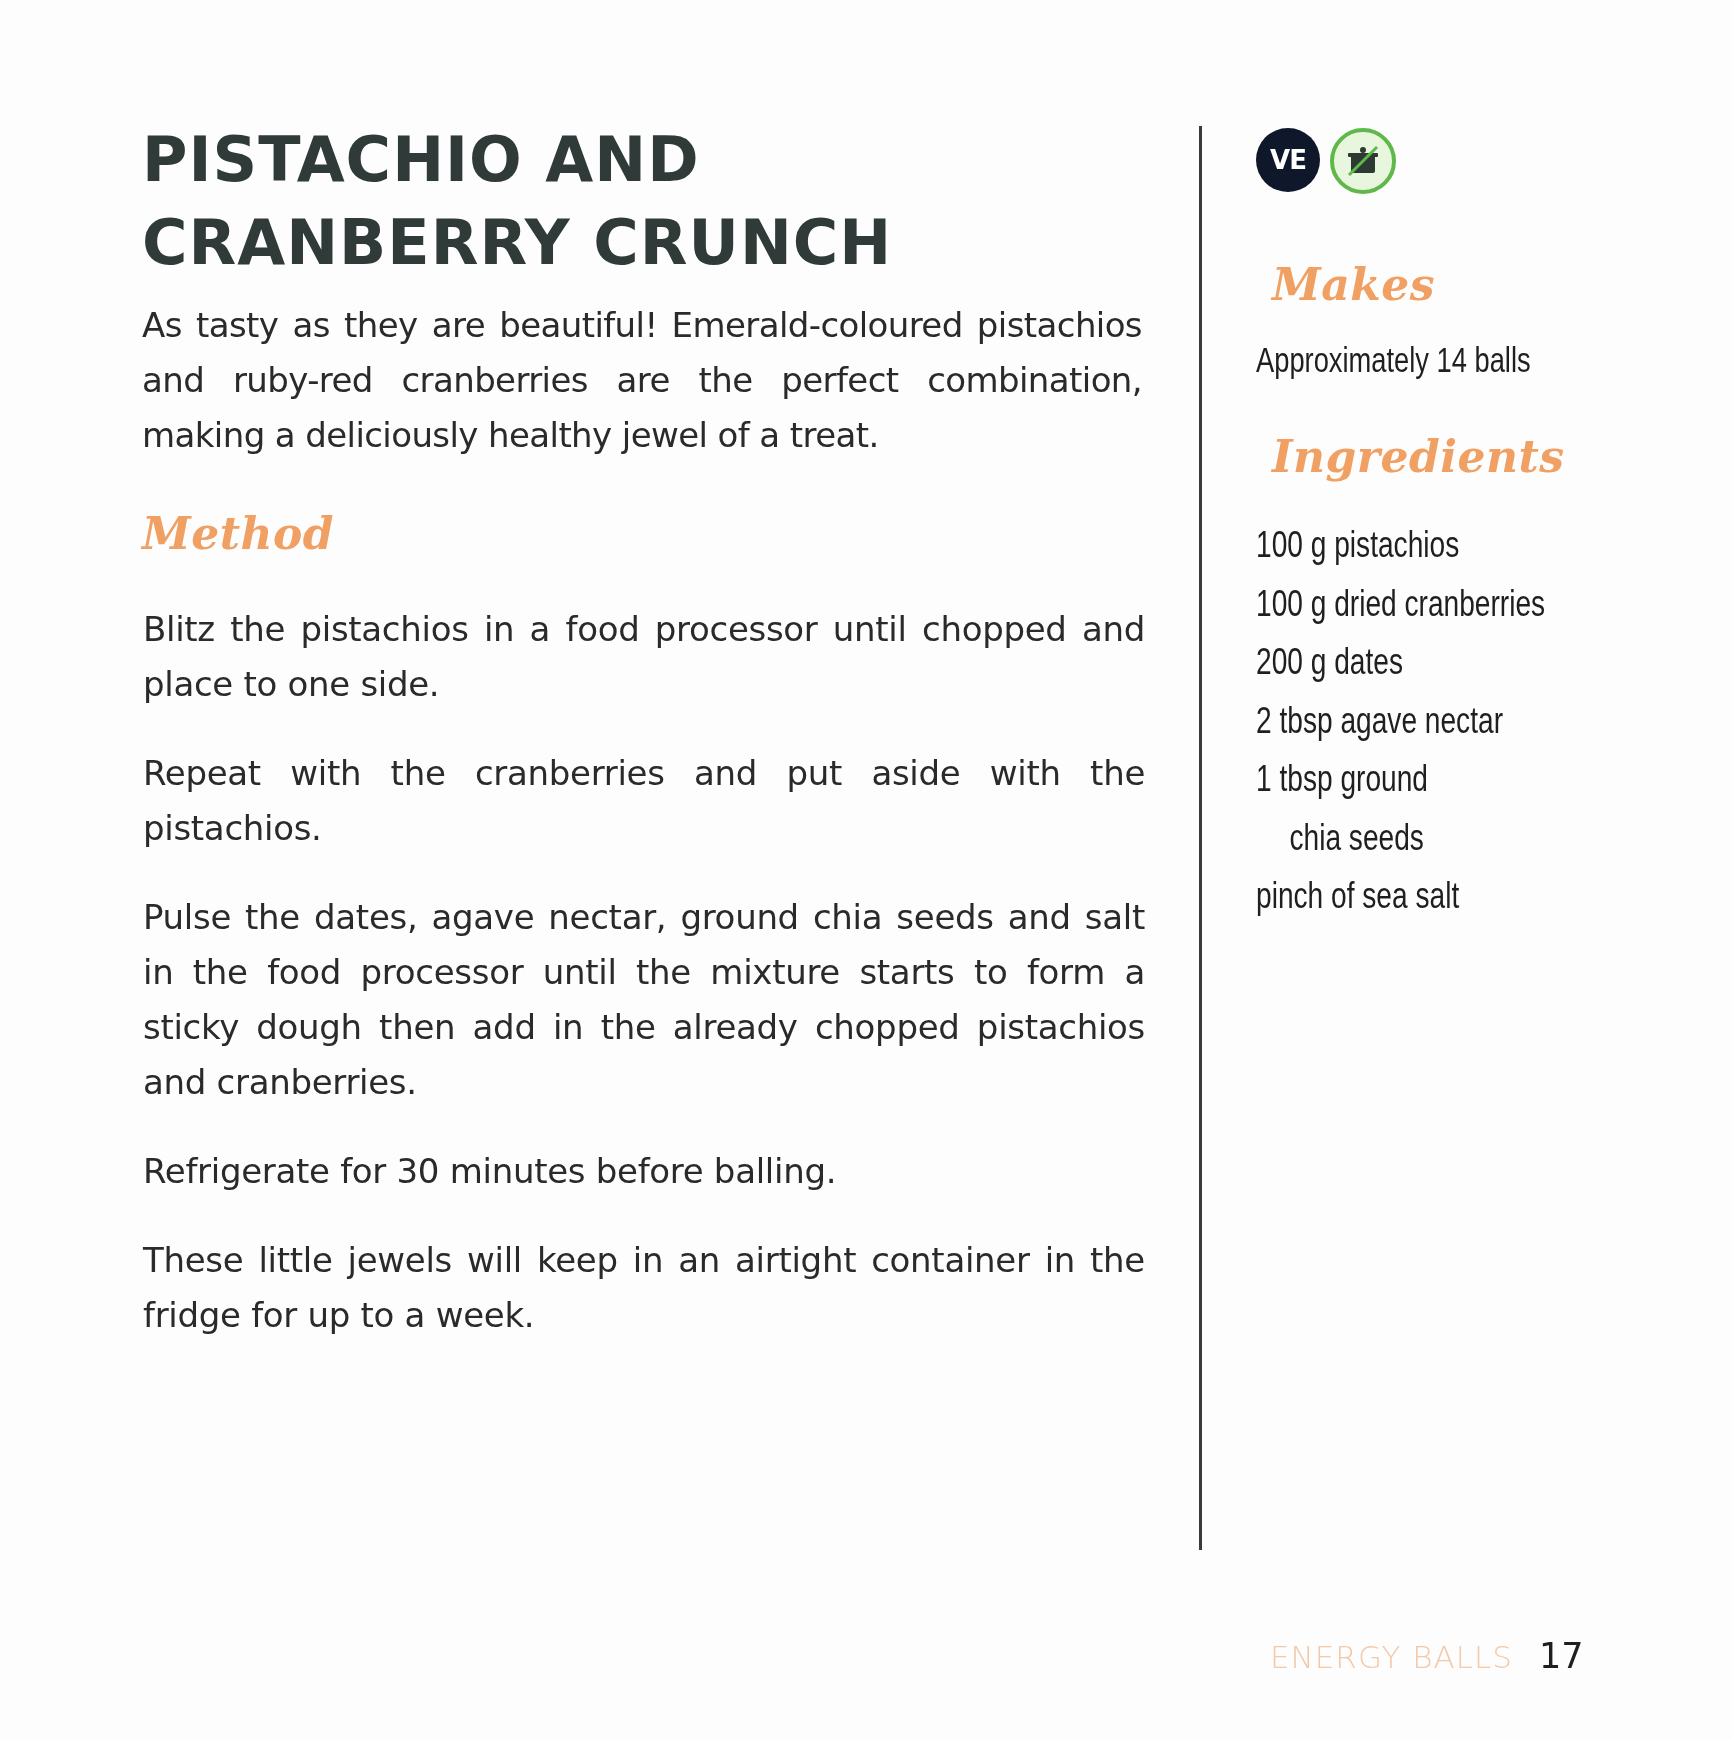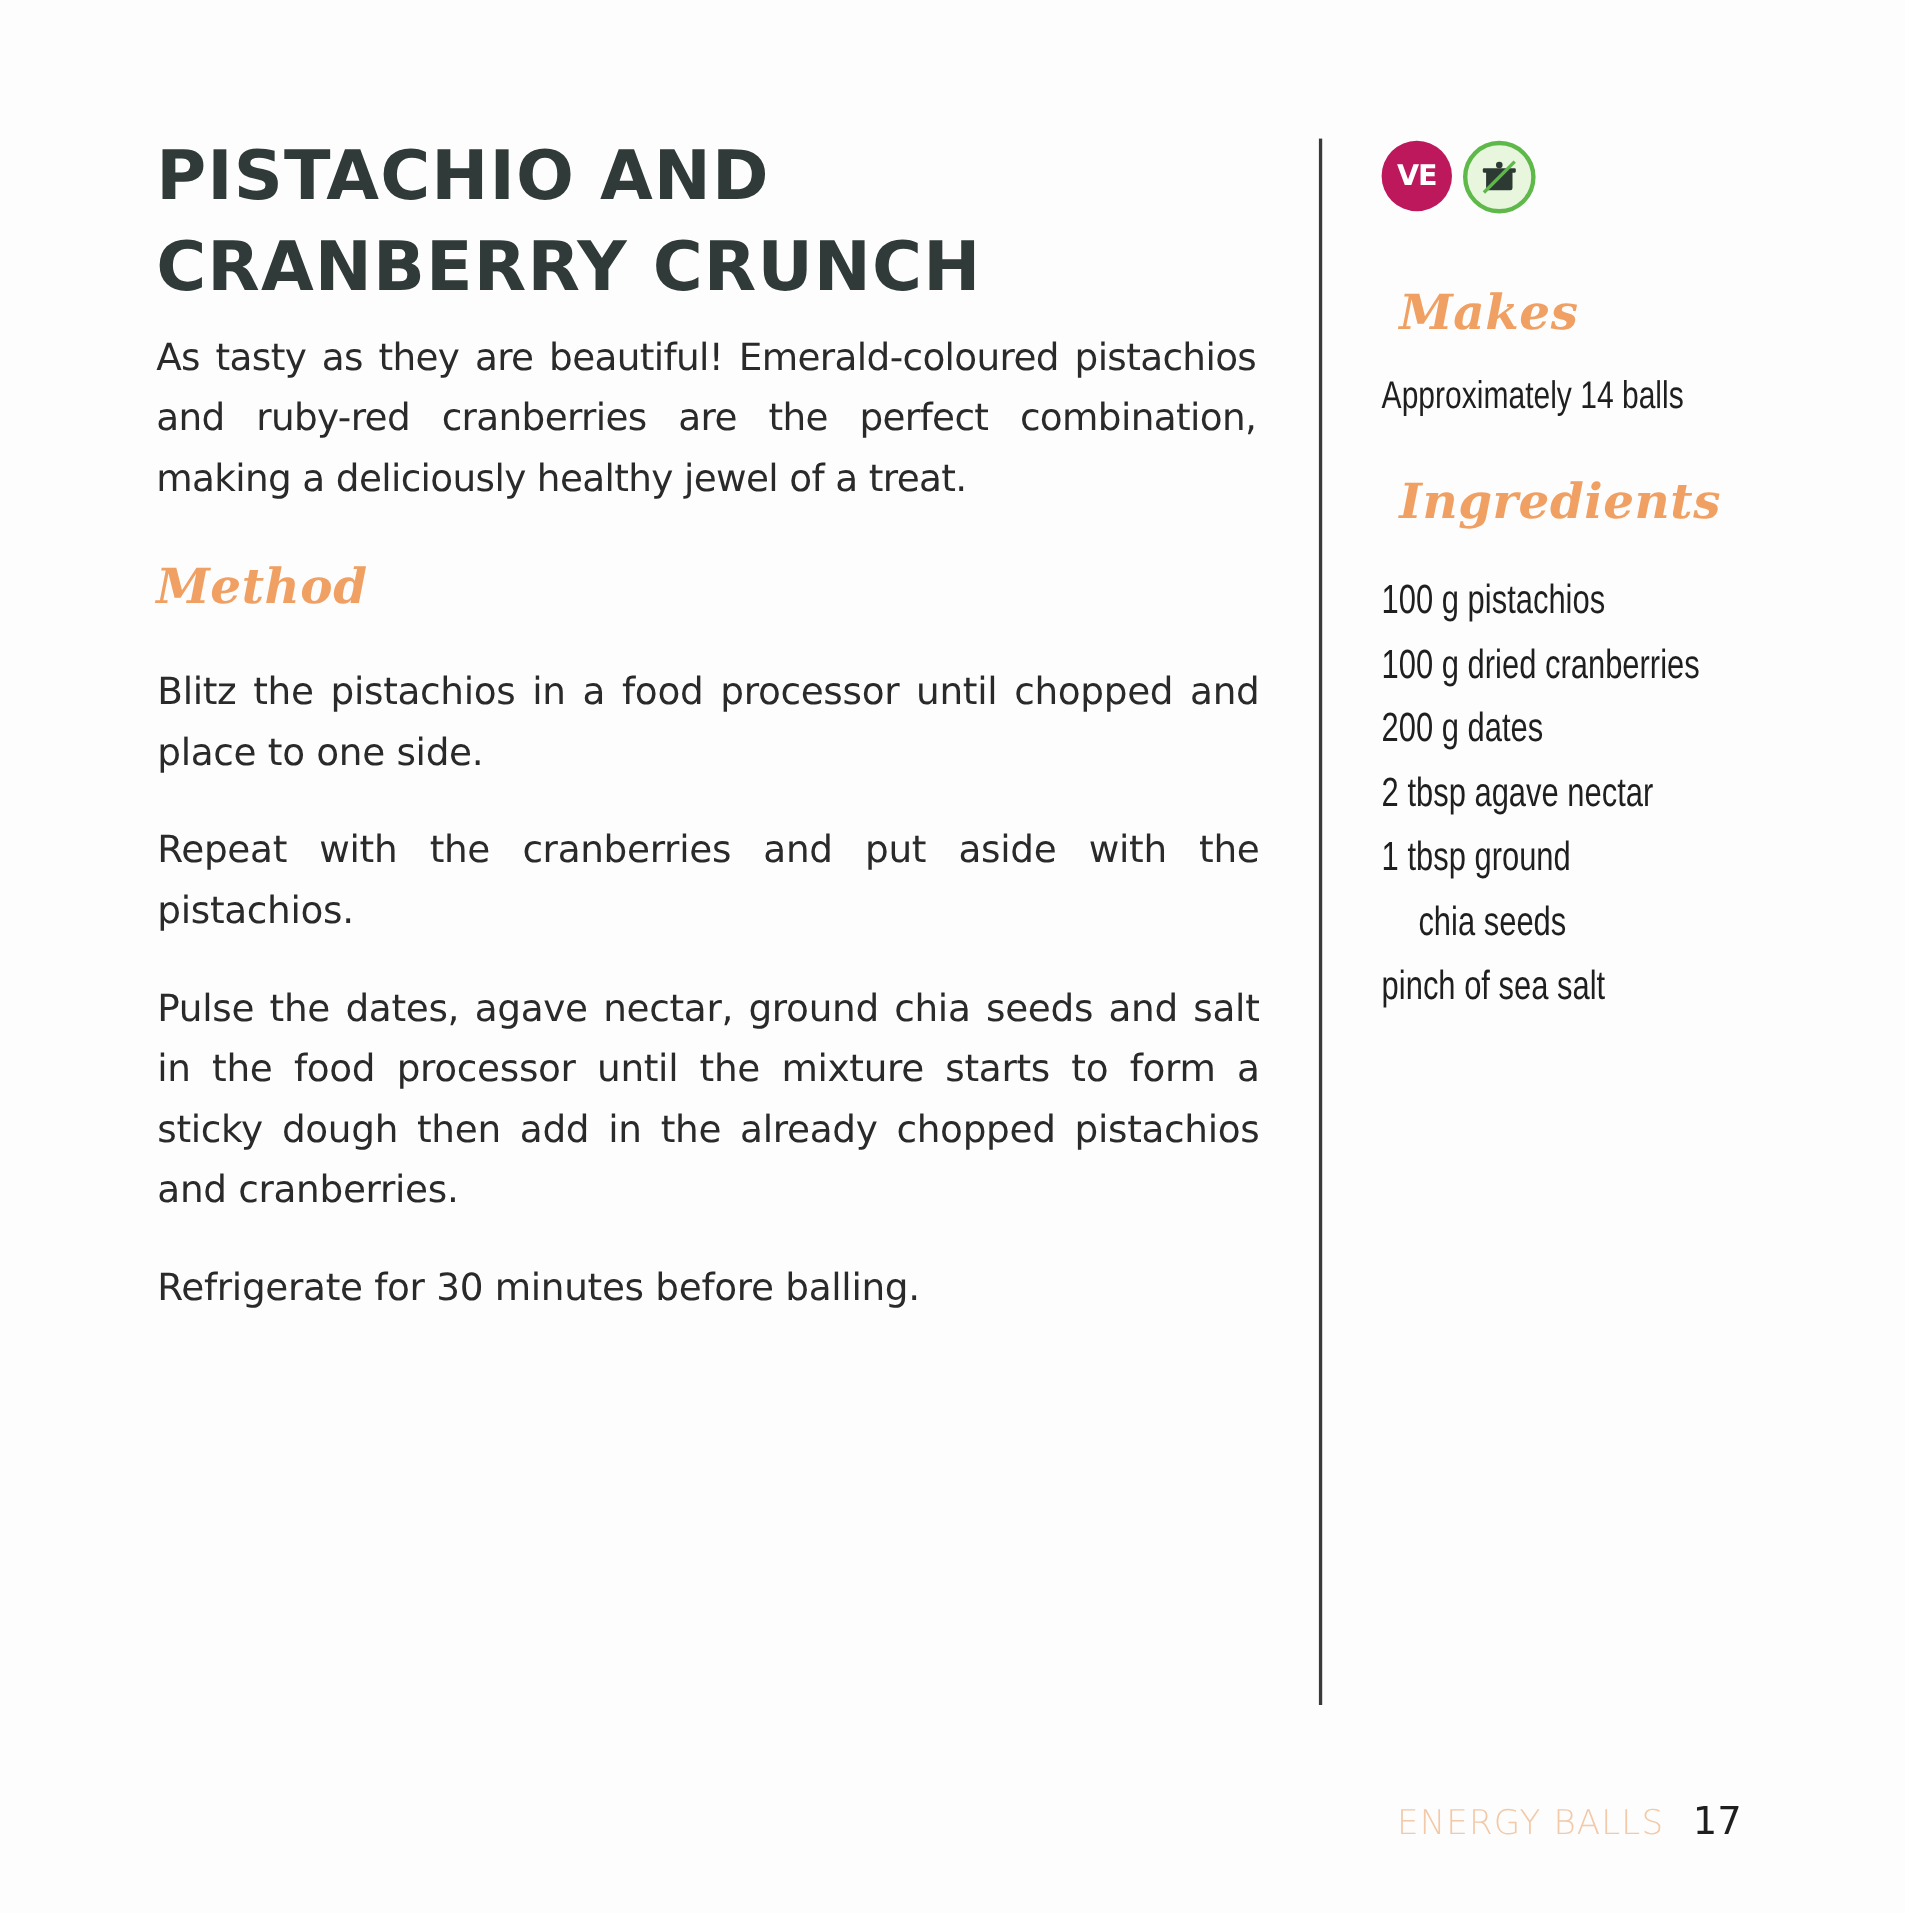--- a/index.html
+++ b/index.html
@@ -67,21 +67,21 @@
     width: 3px; height: 1424px;
     background: #3a3a3a;
   }
   .badges {
     position: absolute;
     left: 1256px; top: 128px;
     display: flex; gap: 10px;
   }
   .badge-ve {
     width: 64px; height: 64px; border-radius: 50%;
-    background: #be185d;
+    background: #0f172a;
     color: #ffffff;
     font-weight: bold;
     font-size: 26px;
     display: flex; align-items: center; justify-content: center;
     letter-spacing: -1px;
   }
   .badge-nocook {
     width: 58px; height: 58px; border-radius: 50%;
     border: 4px solid #5fb84a;
     background: #e8f6de;
@@ -143,20 +143,21 @@
 
 <p class="intro">As tasty as they are beautiful! Emerald-coloured pistachios and ruby-red cranberries are the perfect combination, making a deliciously healthy jewel of a treat.</p>
 
 <h2 class="script-heading method-heading">Method</h2>
 
 <div class="method">
   <p>Blitz the pistachios in a food processor until chopped and place to one side.</p>
   <p>Repeat with the cranberries and put aside with the pistachios.</p>
   <p>Pulse the dates, agave nectar, ground chia seeds and salt in the food processor until the mixture starts to form a sticky dough then add in the already chopped pistachios and cranberries.</p>
   <p>Refrigerate for 30 minutes before balling.</p>
+  <p>These little jewels will keep in an airtight container in the fridge for up to a week.</p>
 </div>
 
 <div class="divider"></div>
 
 <div class="badges">
   <div class="badge-ve">VE</div>
   <div class="badge-nocook">
     <svg width="40" height="40" viewBox="0 0 40 40">
       <rect x="8" y="14" width="24" height="18" rx="2" fill="#2d3a33"></rect>
       <rect x="5" y="12" width="30" height="4" rx="1" fill="#2d3a33"></rect>

